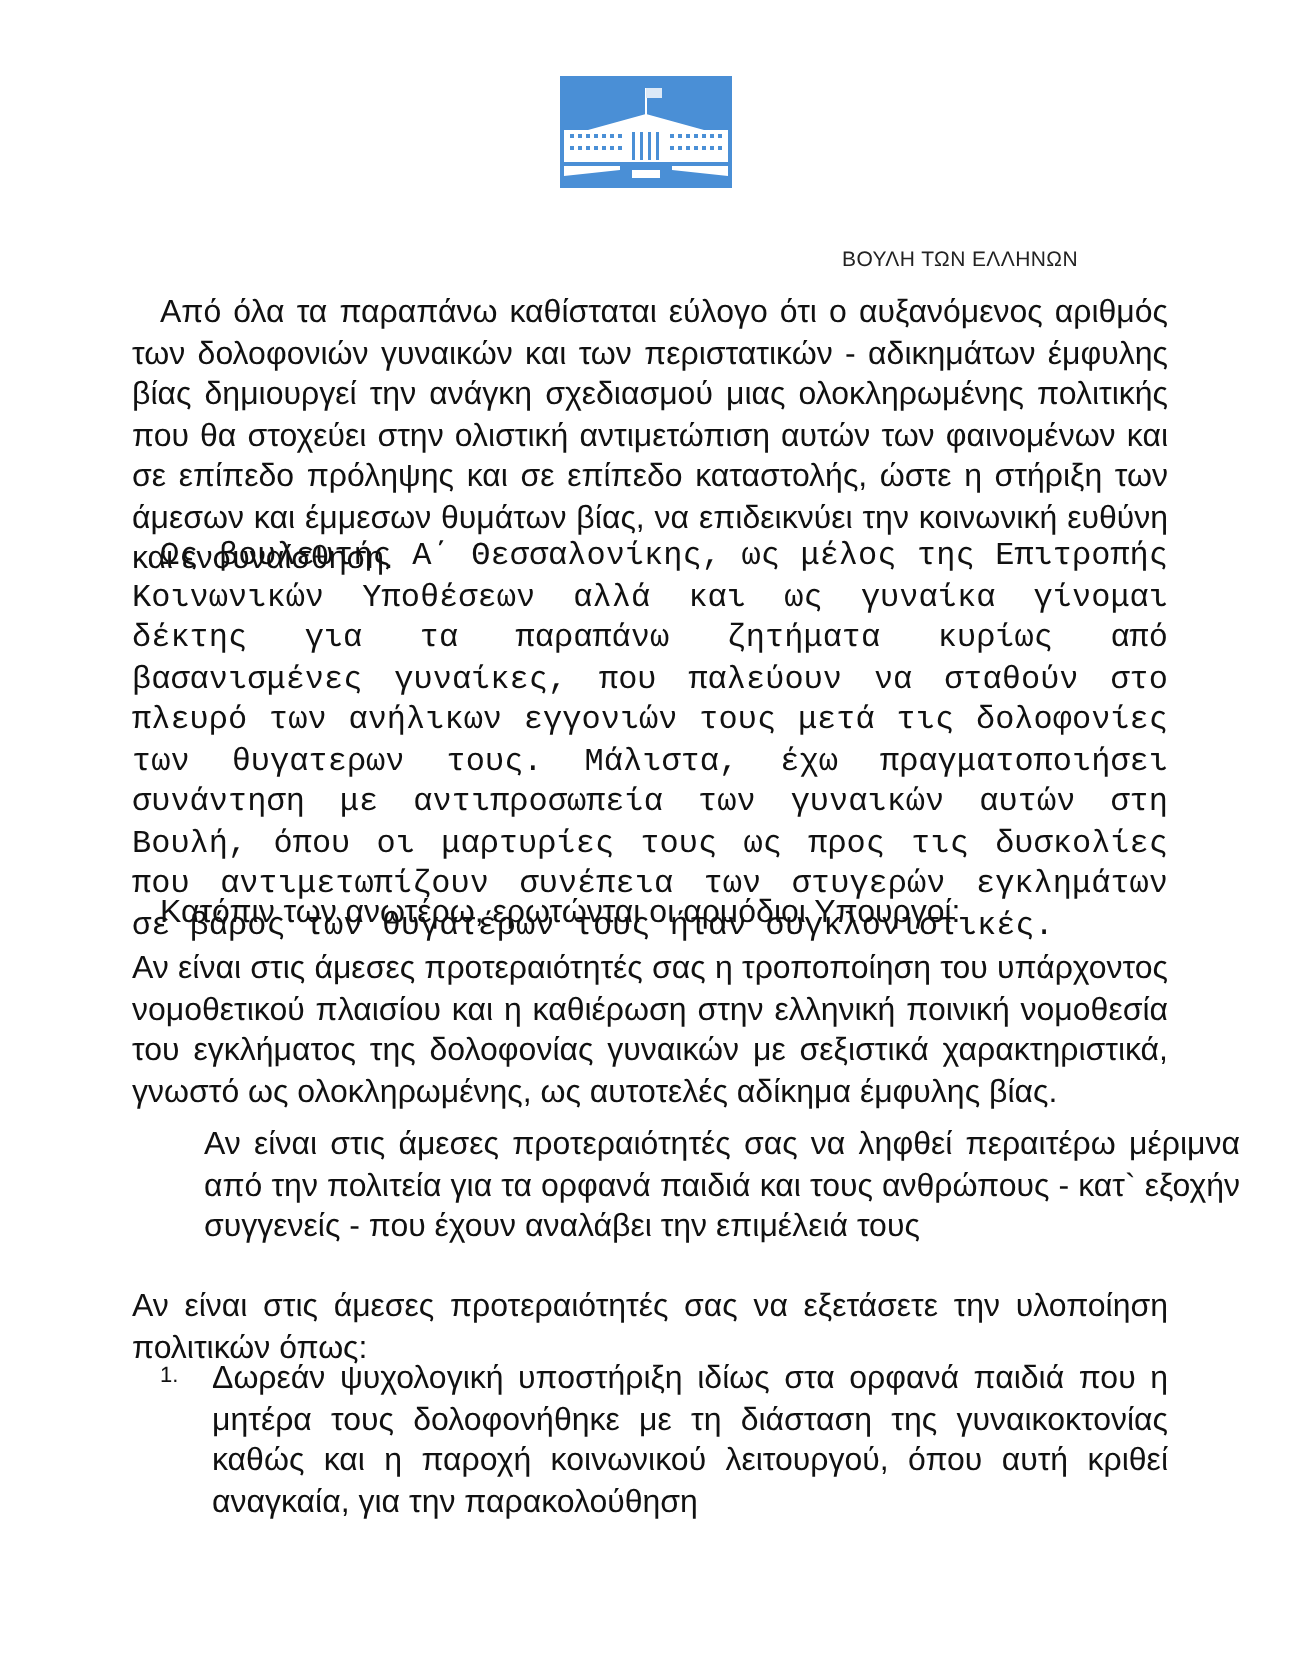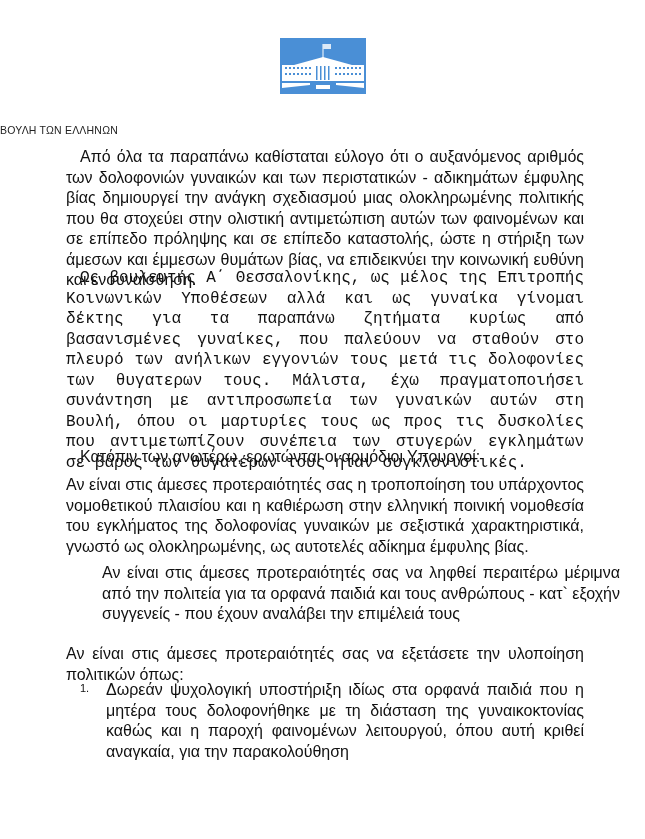--- a/index.html
+++ b/index.html
@@ -1,19 +1,19 @@
 <!DOCTYPE html>
 <html><head>
   <meta charset="utf-8">
   <style>
     html, body { margin: 0; padding: 0; background: #ffffff; }
     body { width: 645px; height: 839px; position: relative; overflow: hidden;
       font-family: "Liberation Sans", "DejaVu Sans", sans-serif; color: #111; }
     .logo { position: absolute; left: 280px; top: 38px; width: 86px; height: 56px; }
-    .header-title { position: absolute; left: 0; width: 539px; top: 124px; text-align: left;
+    .header-title { position: absolute; left: 0; width: 539px; top: 124px; text-align: right;
       font-size: 10.5px; letter-spacing: 0.2px; color: #222; }
     .page { position: absolute; left: 66px; width: 518px; }
     p { margin: 0; text-align: justify; font-size: 16px; line-height: 20.5px; }
     .indent { text-indent: 14px; }
     .bold { font-weight: normal; }
     #p1 { top: 147px; }
     #p2 { top: 268px; font-family: Liberation Mono, monospace; }
     #p3 { top: 447px; }
     #p4 { top: 475px; }
     #p5 { top: 563px; margin-left: 36px; }
@@ -99,15 +99,15 @@
   <p class="bold">Αν είναι στις άμεσες προτεραιότητές σας να ληφθεί περαιτέρω μέριμνα από την πολιτεία για τα ορφανά παιδιά και τους ανθρώπους - κατ` εξοχήν συγγενείς - που έχουν αναλάβει την επιμέλειά τους</p>
 </div>
 
 <div class="page" id="p6">
   <p class="bold">Αν είναι στις άμεσες προτεραιότητές σας να εξετάσετε την υλοποίηση πολιτικών όπως:</p>
 </div>
 
 <div class="page" id="li1">
   <div class="item">
     <span class="item-num">1.</span>
-    <p class="item-text bold">Δωρεάν ψυχολογική υποστήριξη ιδίως στα ορφανά παιδιά που η μητέρα τους δολοφονήθηκε με τη διάσταση της γυναικοκτονίας καθώς και η παροχή φαινομένων λειτουργού, όπου αυτή κριθεί αναγκαία, για την παρακολούθηση</p>
+    <p class="item-text bold">Δωρεάν ψυχολογική υποστήριξη ιδίως στα ορφανά παιδιά που η μητέρα τους δολοφονήθηκε με τη διάσταση της γυναικοκτονίας καθώς και η παροχή κοινωνικού λειτουργού, όπου αυτή κριθεί αναγκαία, για την παρακολούθηση</p>
   </div>
 </div>
 
 </body></html>

